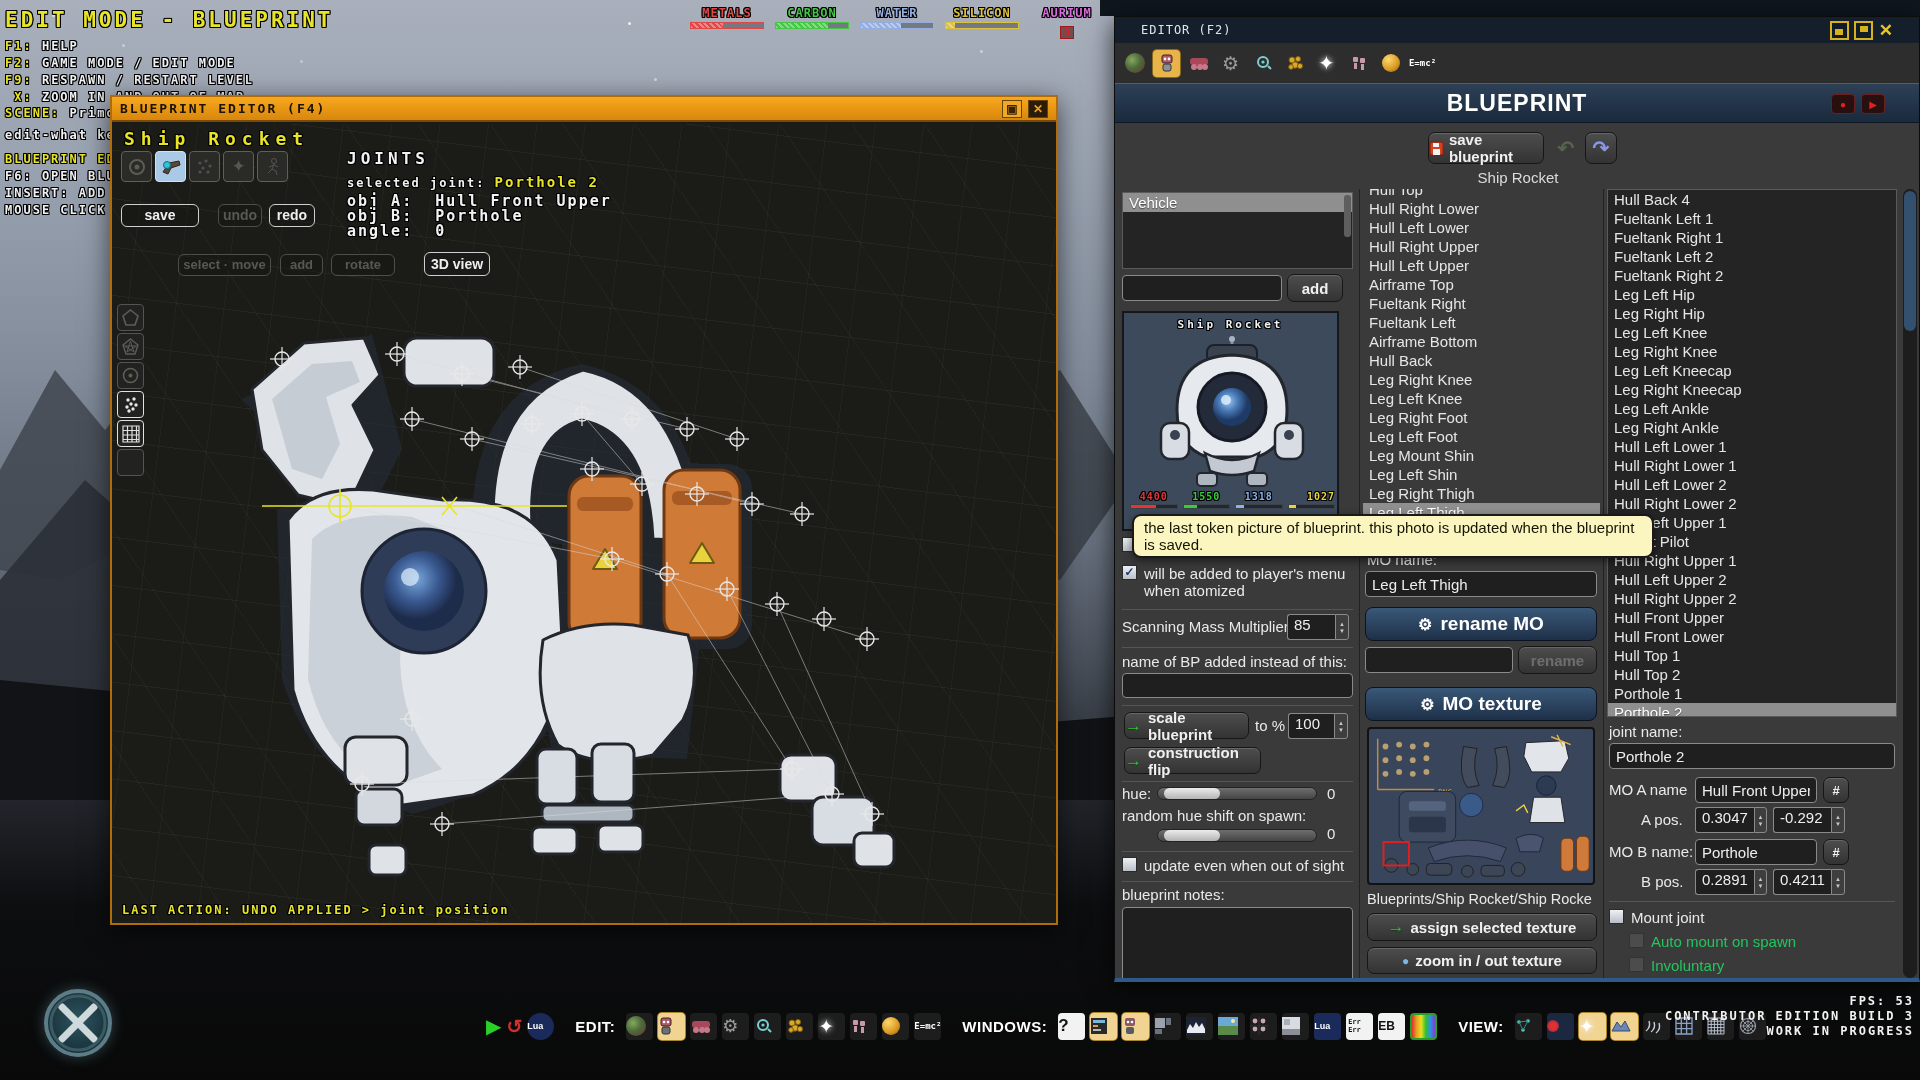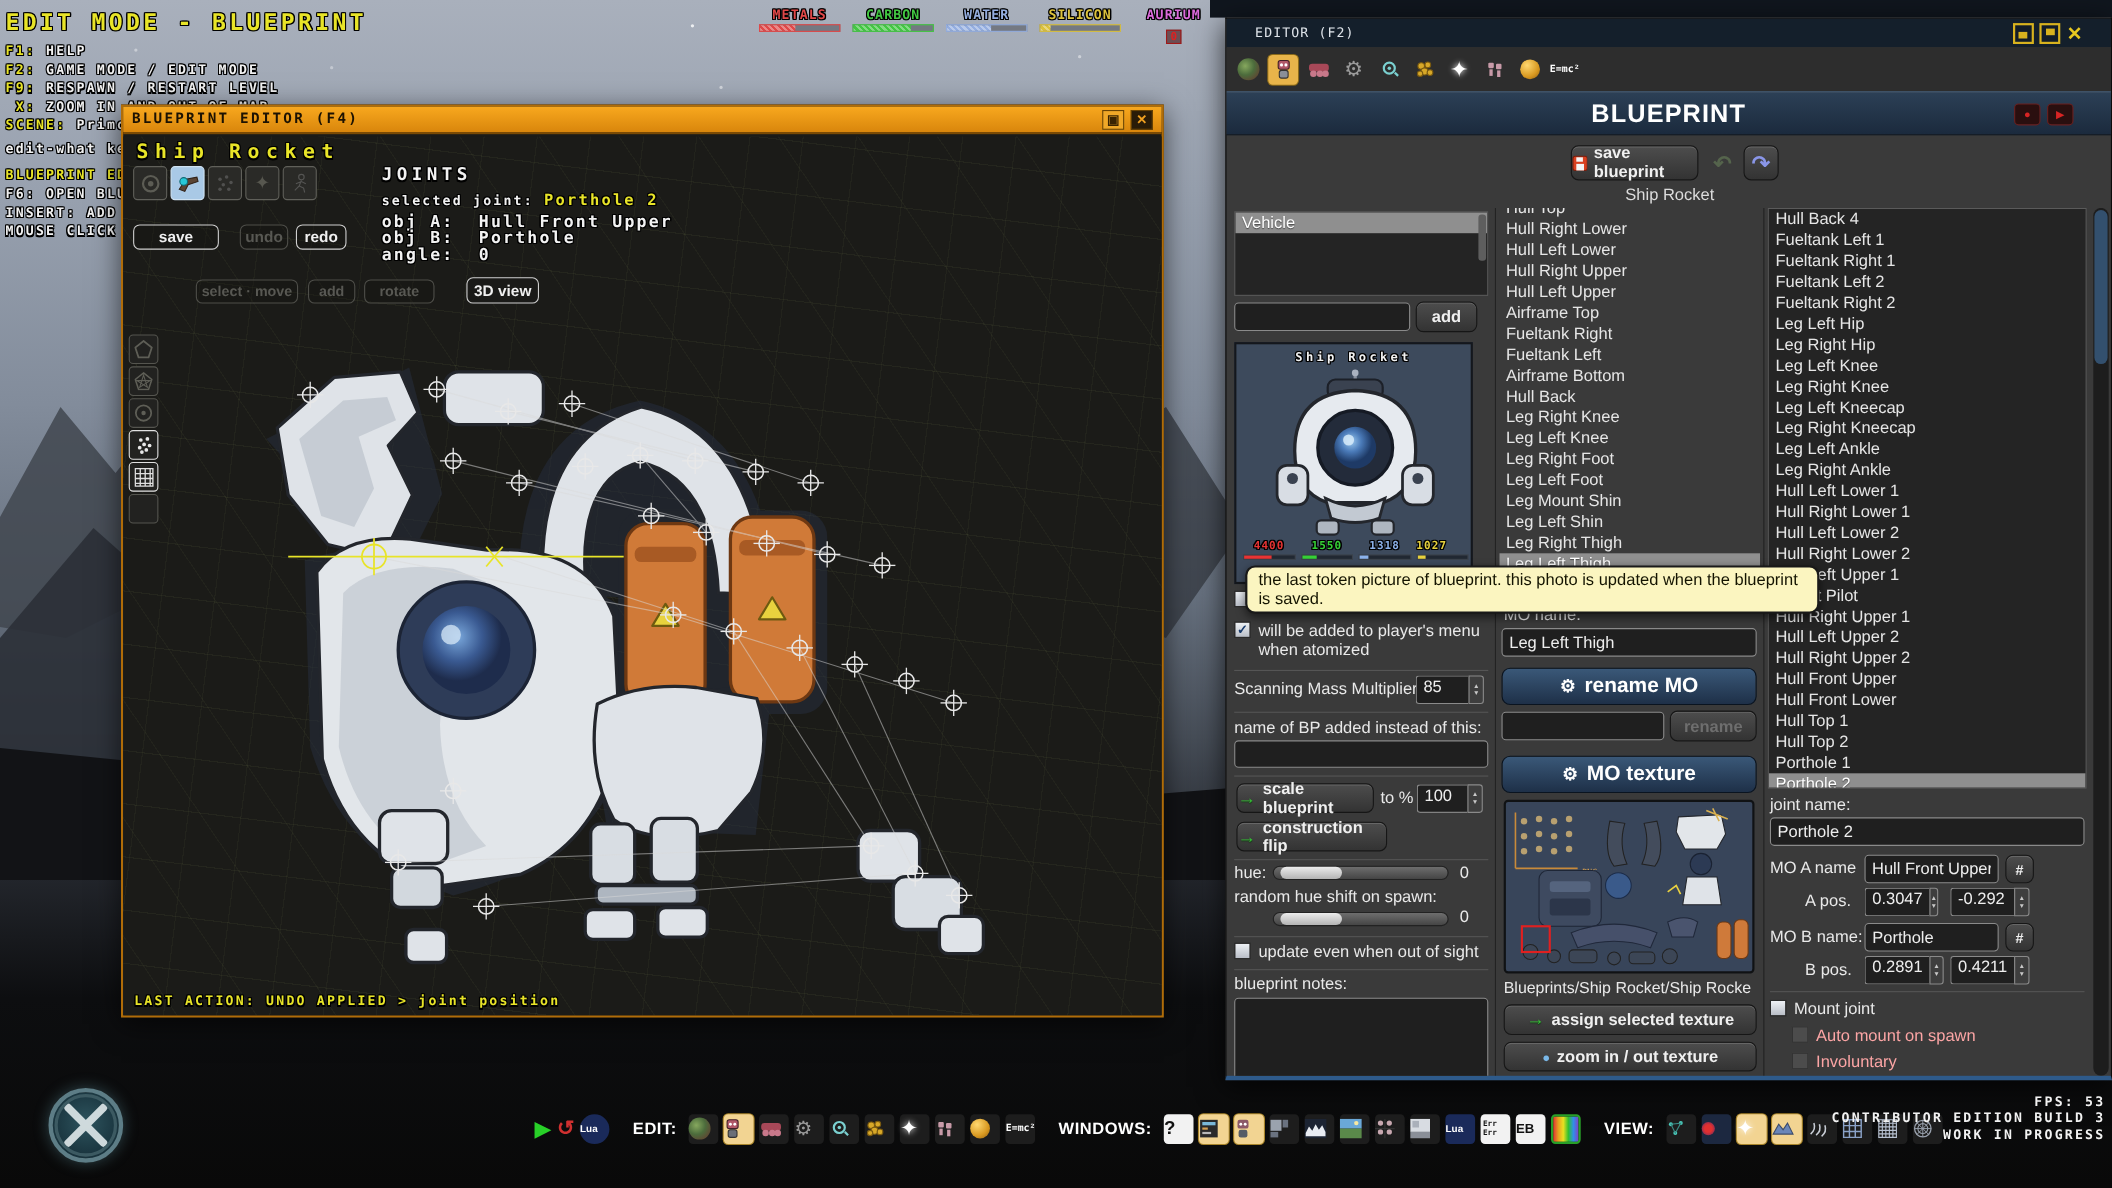--- a/index.html
+++ b/index.html
@@ -46,21 +46,21 @@
 .redbtn{position:absolute;width:24px;height:20px;background:#2a0f0f;border:1px solid #6a2020;border-radius:4px;color:#d82424;font-size:10px;display:flex;align-items:center;justify-content:center}
 .gbtn{background:linear-gradient(180deg,#4d4d4d,#333);border:1px solid #161616;border-radius:7px;color:#f0f0f0;font-weight:bold;display:inline-flex;align-items:center;justify-content:center;gap:6px;box-shadow:inset 0 1px 0 rgba(255,255,255,.15)}
 .gbtn.dim{color:#6e6e6e}
 .inp{background:#1f1f1f;border:1px solid #8a8a8a;border-radius:4px;color:#eee;font-size:15px;padding:2px 6px;font-family:"Liberation Sans",sans-serif}
 .list{background:#242424;border:1px solid #5a5a5a;overflow:hidden}
 .li{height:19px;line-height:19px;padding-left:6px;color:#e6e6e6;font-size:15px;white-space:nowrap}
 .li.sel{background:#8f8f8f;color:#fff;text-shadow:0 1px 1px rgba(0,0,0,.5)}
 .cb{width:15px;height:15px;border:1px solid #2a2a2a;background:linear-gradient(180deg,#eef1f5,#b9bec7);display:inline-flex;align-items:center;justify-content:center;font-size:12px;font-weight:bold;color:#173a6b;flex:none}
 .cb.dis{background:#4c4c4c;border-color:#333}
 .cbrow{position:absolute;display:flex;gap:7px;align-items:flex-start;line-height:17px}
-.cbrow.dim{color:#fca5a5}
+.cbrow.dim{color:#22c55e}
 .hdrbar{position:absolute;height:34px;background:linear-gradient(180deg,#3a5878,#1e3048);border:1px solid #0a1420;border-radius:8px;display:flex;align-items:center;justify-content:center;gap:8px;font-size:19px;font-weight:bold;color:#fff}
 .spin{position:absolute;display:flex}
 .spin .v{background:#1f1f1f;border:1px solid #8a8a8a;border-right:none;border-radius:3px 0 0 3px;color:#eee;font-size:15px;padding:1px 6px;flex:1}
 .spin .ar{width:14px;background:#3e3e3e;border:1px solid #8a8a8a;border-radius:0 3px 3px 0;display:flex;flex-direction:column;align-items:center;justify-content:center;gap:1px}
 .spin .ar span{font-size:6px;color:#c8c8c8;line-height:6px}
 .slider{position:absolute;height:13px;border-radius:7px;background:linear-gradient(180deg,#6e6e6e,#454545);border:1px solid #222}
 .slider .thumb{position:absolute;left:6px;top:0;width:56px;height:11px;border-radius:6px;background:linear-gradient(180deg,#ececec,#b4b4b4)}
 .greenarrow{color:#35c035;font-size:17px;font-weight:bold;text-shadow:0 1px 1px #0a3a0a}
 .divline{position:absolute;height:1px;background:#555}
 #tooltip{position:absolute;left:1132px;top:514px;width:522px;background:#fbf5c0;border:2px solid #191919;border-radius:9px;color:#141400;font-size:15px;padding:3px 10px;z-index:60;box-shadow:0 3px 8px rgba(0,0,0,.5)}
@@ -497,21 +497,21 @@
               <div style="height:5px;margin-top:2px;background:rgba(0,0,0,.45);border:1px solid rgba(255,255,255,.12);position:relative">
                 <span style="position:absolute;left:0;top:0;bottom:0;width:30%;background:#36d036"></span>
               </div>
             </div>
             <div style="width: 48px; text-align: center;">
               <div class="px" style="font-size:10px;letter-spacing:1px;color:#8cb2ea">1318</div>
               <div style="height:5px;margin-top:2px;background:rgba(0,0,0,.45);border:1px solid rgba(255,255,255,.12);position:relative">
                 <span style="position:absolute;left:0;top:0;bottom:0;width:18%;background:#8cb2ea"></span>
               </div>
             </div>
-            <div style="width: 48px; text-align: left;">
+            <div style="width: 48px; text-align: right;">
               <div class="px" style="font-size:10px;letter-spacing:1px;color:#e8d23e">1027</div>
               <div style="height:5px;margin-top:2px;background:rgba(0,0,0,.45);border:1px solid rgba(255,255,255,.12);position:relative">
                 <span style="position:absolute;left:0;top:0;bottom:0;width:16%;background:#e8d23e"></span>
               </div>
             </div>
           </div>
         <div class="px wht abs" style="left:0;top:203px;width:100%;text-align:center;font-size:10px;letter-spacing:2px">8295 TOTAL KG</div>
       </div>
 
       <span class="cb abs" style="left:7px;top:348px"></span>
@@ -691,21 +691,21 @@
             <div class="li">Porthole 1</div>
             <div class="li sel">Porthole 2</div>
           </div>
       </div>
       <div class="abs" style="left:494px;top:534px;font-size:15px">joint name:</div>
       <input class="inp abs" style="left: 494px; top: 554px; width: 286px; height: 26px;" value="Porthole 2">
       <span class="abs" style="left:494px;top:592px;font-size:15px">MO A name</span>
       <input class="inp abs" style="left: 580px; top: 588px; width: 122px; height: 26px;" value="Hull Front Upper">
       <div class="gbtn" style="position:absolute;left:708px;top:588px;width:26px;height:26px;font-size:13px">#</div>
       <span class="abs" style="left:526px;top:622px;font-size:15px">A pos.</span>
-      <div class="spin" style="left:580px;top:618px;width:60px;height:26px">
+      <div class="spin" style="left:580px;top:618px;width:72px;height:26px">
           <span class="v">0.3047</span>
           <span class="ar">
             <span>▲</span>
             <span>▼</span>
           </span>
         </div>
       <div class="spin" style="left:658px;top:618px;width:72px;height:26px">
           <span class="v">-0.292</span>
           <span class="ar">
             <span>▲</span>

